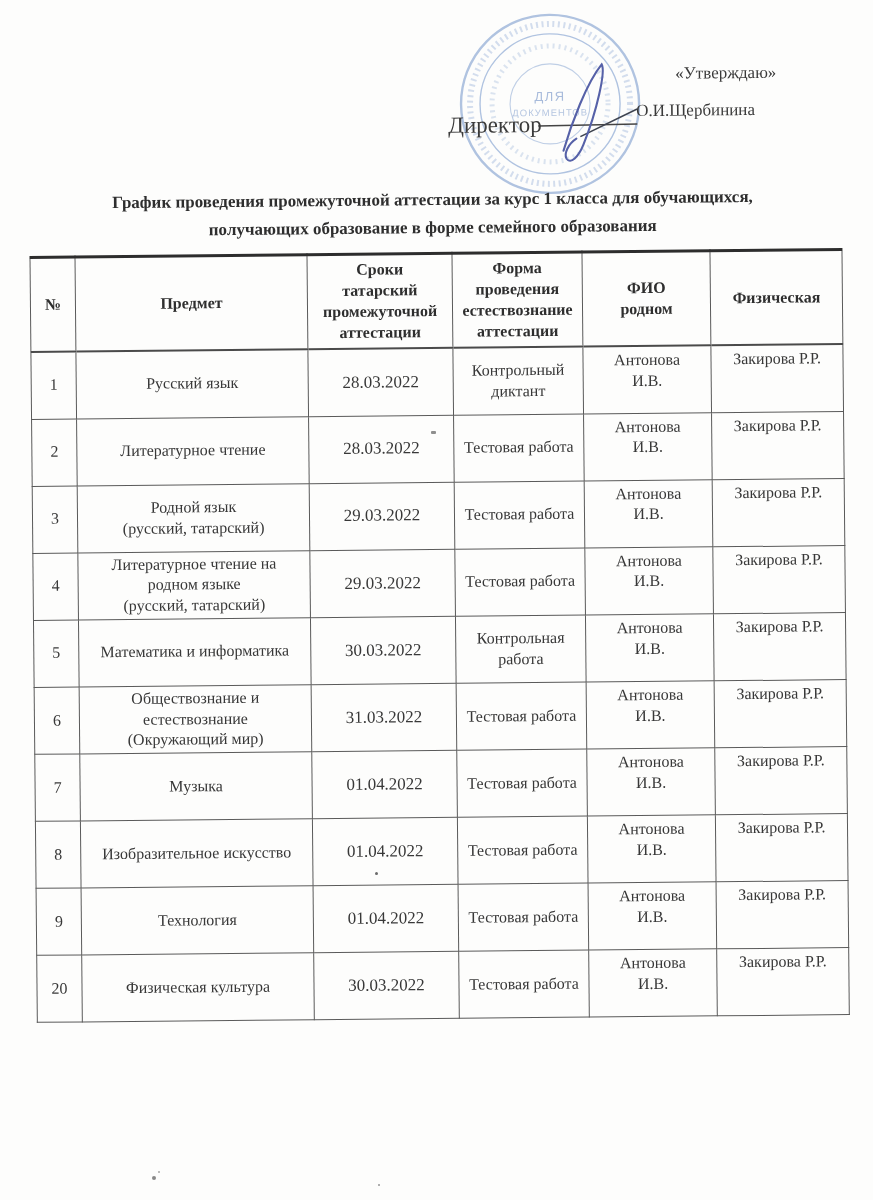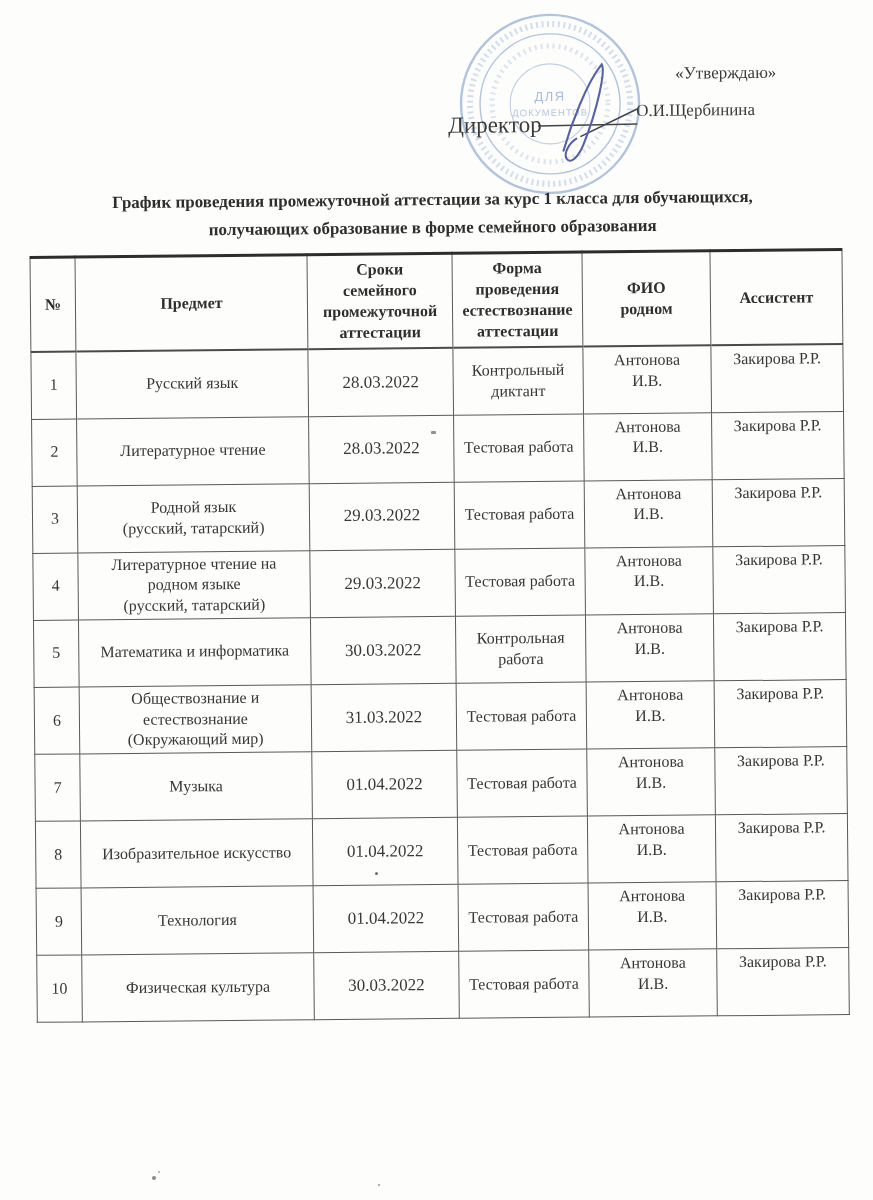--- a/index.html
+++ b/index.html
@@ -102,30 +102,30 @@
         <col style="width:145px">
         <col style="width:130px">
         <col style="width:128px">
         <col style="width:132px">
       </colgroup>
       <thead>
         <tr>
           <th>№</th>
           <th>Предмет</th>
           <th>Сроки
-семейного
+татарский
 промежуточной
 аттестации</th>
           <th>Форма
 проведения
 естествознание
 аттестации</th>
           <th>ФИО
 родном</th>
-          <th>Ассистент</th>
+          <th>Физическая</th>
         </tr>
       </thead>
       <tbody>
         <tr>
           <td class="c-num">1</td>
           <td class="c-subject">Русский язык</td>
           <td class="c-date">28.03.2022</td>
           <td class="c-form">Контрольный
 диктант</td>
           <td class="c-teacher">Антонова
@@ -204,21 +204,21 @@
         <tr>
           <td class="c-num">9</td>
           <td class="c-subject">Технология</td>
           <td class="c-date">01.04.2022</td>
           <td class="c-form">Тестовая работа</td>
           <td class="c-teacher">Антонова
 И.В.</td>
           <td class="c-assistant">Закирова Р.Р.</td>
         </tr>
         <tr>
-          <td class="c-num">10</td>
+          <td class="c-num">20</td>
           <td class="c-subject">Физическая культура</td>
           <td class="c-date">30.03.2022</td>
           <td class="c-form">Тестовая работа</td>
           <td class="c-teacher">Антонова
 И.В.</td>
           <td class="c-assistant">Закирова Р.Р.</td>
         </tr>
       </tbody>
     </table>
   </div>

